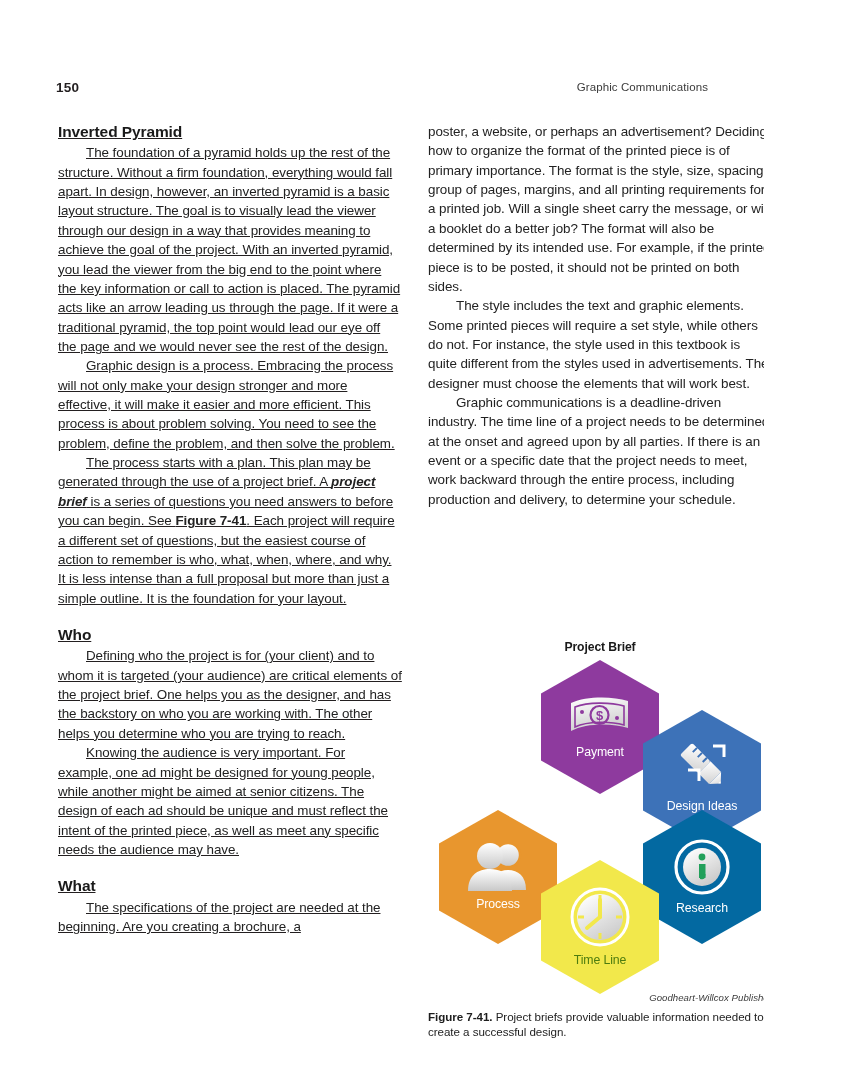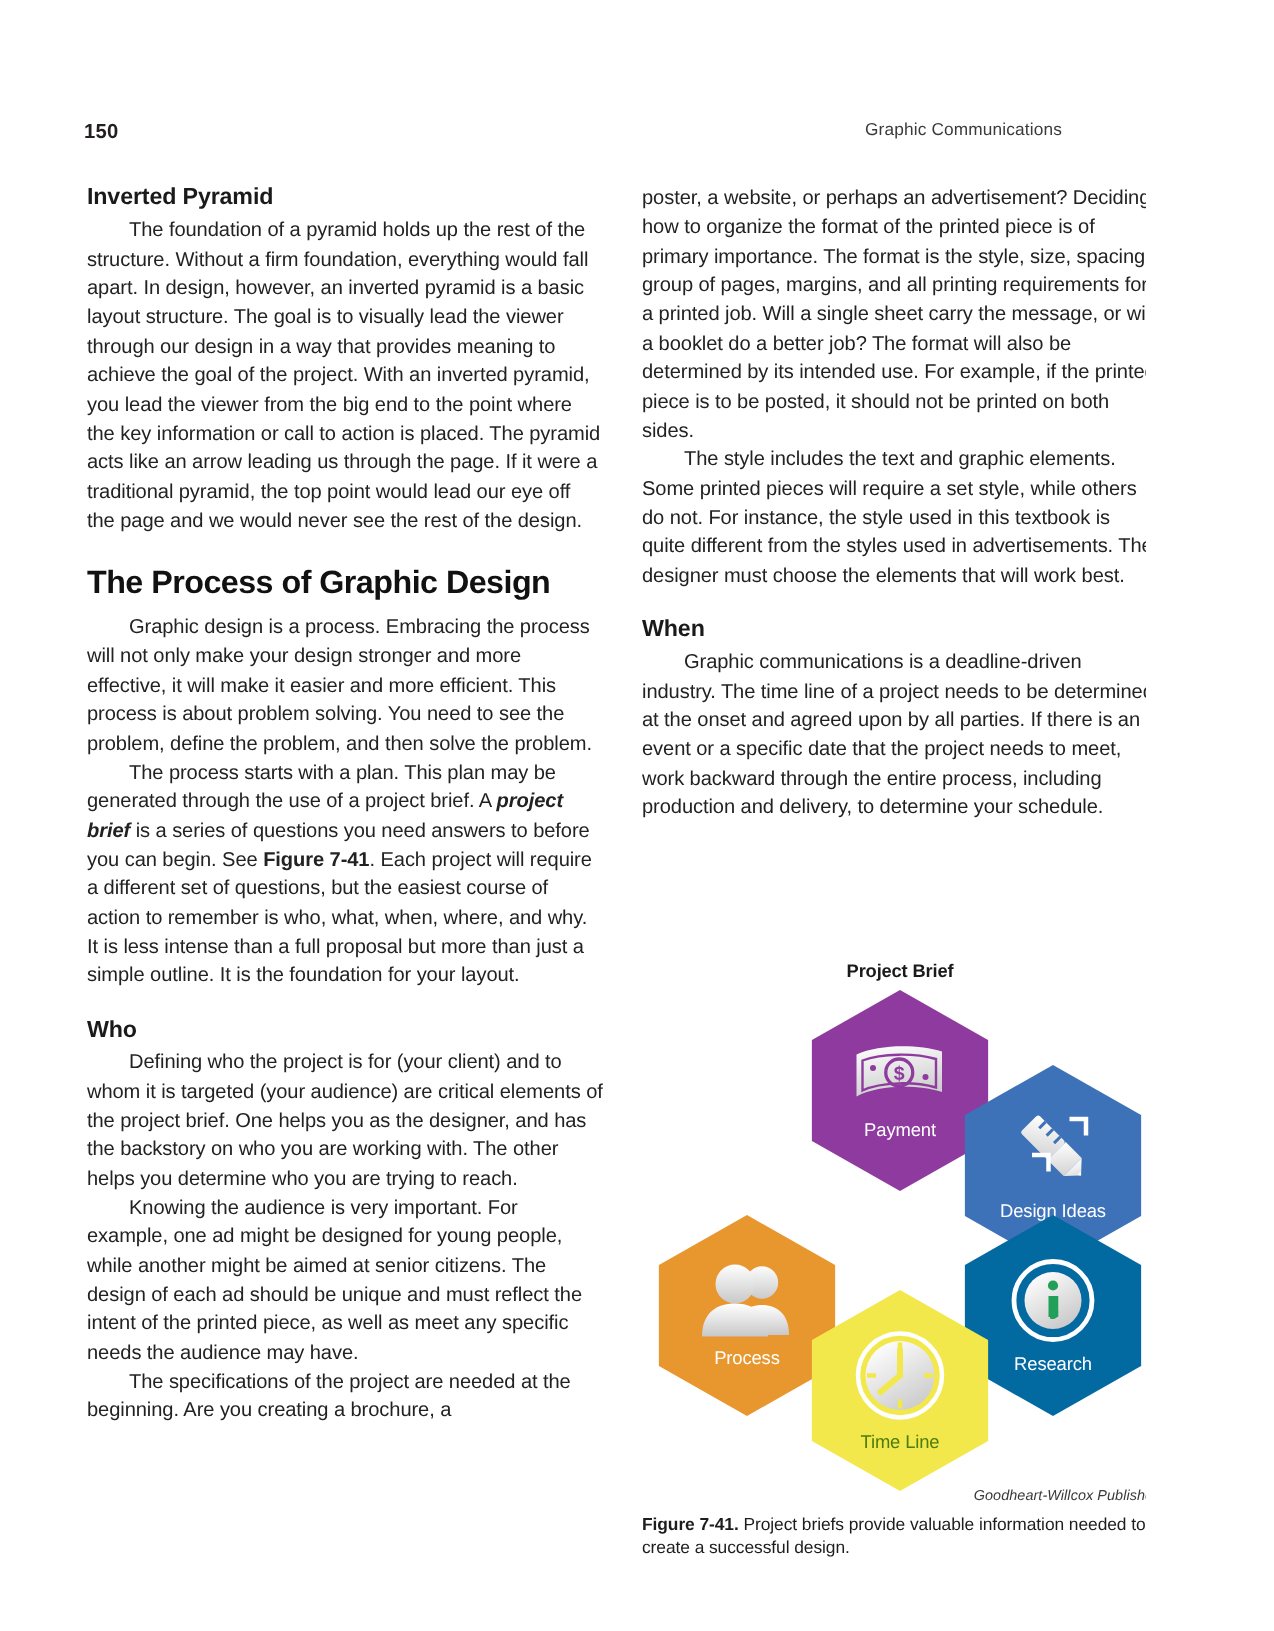--- a/index.html
+++ b/index.html
@@ -45,21 +45,21 @@
     color: #3b3b3b;
     letter-spacing: 0.1px;
   }
 
   
   .col {
     position: absolute;
     top: 78px;
     width: 344px;
   }
-  .col-left  { left: 58px; }
+  .col-left  { left: 58px; text-decoration: underline; }
   .col-right { left: 428px; }
 
   h2.section {
     font-size: 15.5px;
     font-weight: bold;
     margin: 0 0 2px 0;
     line-height: 1.25;
     letter-spacing: -0.1px;
     color: #1a1a1a;
   }
@@ -163,37 +163,36 @@
   <div class="runhead">
     <div class="folio">150</div>
     <div class="booktitle">Graphic Communications</div>
   </div>
 
   <div class="col col-left">
 
     <h2 class="section">Inverted Pyramid</h2>
     <p class="body">The foundation of a pyramid holds up the rest of the structure. Without a firm foundation, everything would fall apart. In design, however, an inverted pyramid is a basic layout structure. The goal is to visually lead the viewer through our design in a way that provides meaning to achieve the goal of the project. With an inverted pyramid, you lead the viewer from the big end to the point where the key information or call to action is placed. The pyramid acts like an arrow leading us through the page. If it were a traditional pyramid, the top point would lead our eye off the page and we would never see the rest of the design.</p>
 
-    <h1 class="bighead">The Process of Graphic Design</h1>
     <p class="body">Graphic design is a process. Embracing the process will not only make your design stronger and more effective, it will make it easier and more efficient. This process is about problem solving. You need to see the problem, define the problem, and then solve the problem.</p>
 
     <p class="body"><span>The process starts with a plan. This plan may be generated through the use of a project brief. A </span><span class="bi">project brief</span><span> is a series of questions you need answers to before you can begin. See </span><span class="b">Figure 7-41</span><span>. Each project will require a different set of questions, but the easiest course of action to remember is who, what, when, where, and why. It is less intense than a full proposal but more than just a simple outline. It is the foundation for your layout.</span></p>
 
     <h2 class="section spaced">Who</h2>
     <p class="body">Defining who the project is for (your client) and to whom it is targeted (your audience) are critical elements of the project brief. One helps you as the designer, and has the backstory on who you are working with. The other helps you determine who you are trying to reach.</p>
     <p class="body">Knowing the audience is very important. For example, one ad might be designed for young people, while another might be aimed at senior citizens. The design of each ad should be unique and must reflect the intent of the printed piece, as well as meet any specific needs the audience may have.</p>
 
+    <h2 class="section spaced">What</h2>
     <p class="body">The specifications of the project are needed at the beginning. Are you creating a brochure, a</p>
   </div>
 
   <div class="col col-right">
     <p class="body" style="text-indent:0">poster, a website, or perhaps an advertisement? Deciding how to organize the format of the printed piece is of primary importance. The format is the style, size, spacing, group of pages, margins, and all printing requirements for a printed job. Will a single sheet carry the message, or will a booklet do a better job? The format will also be determined by its intended use. For example, if the printed piece is to be posted, it should not be printed on both sides.</p>
     <p class="body">The style includes the text and graphic elements. Some printed pieces will require a set style, while others do not. For instance, the style used in this textbook is quite different from the styles used in advertisements. The designer must choose the elements that will work best.</p>
 
-    <h2 class="section spaced">When</h2>
     <p class="body">Graphic communications is a deadline-driven industry. The time line of a project needs to be determined at the onset and agreed upon by all parties. If there is an event or a specific date that the project needs to meet, work backward through the entire process, including production and delivery, to determine your schedule.</p>
   </div>
 
   <div class="figure-wrap">
 
     <div class="fig-title">Project Brief</div>
 
     <div class="hexfield">
 
       <div class="hex light label-bottom" style="left:113px; top:0px; background:#8e3a9e;">

